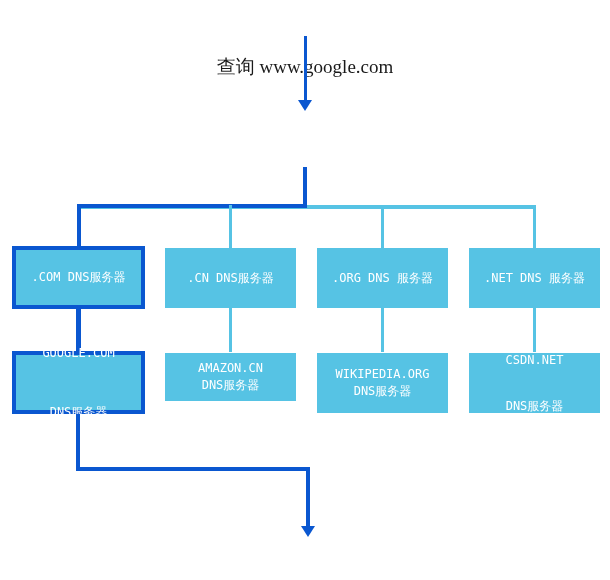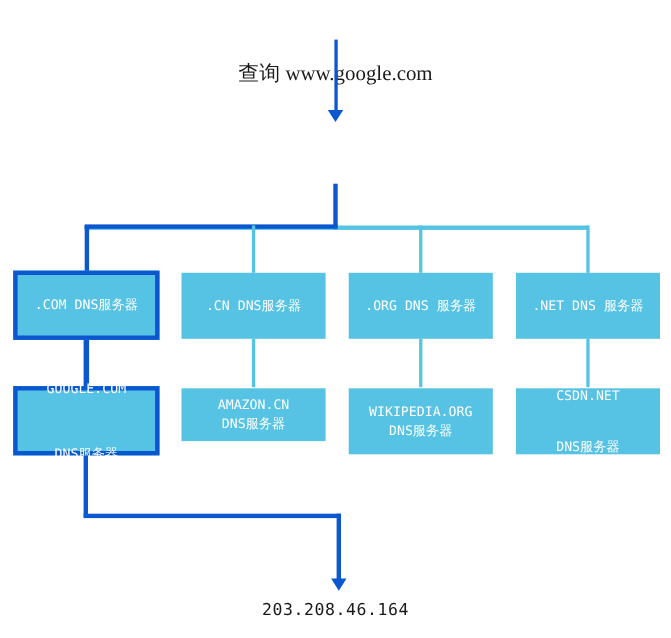--- a/index.html
+++ b/index.html
@@ -138,15 +138,14 @@
   <div class="node" style="left:469px; top:353px; width:131px; height:60px;gap:29px;">
     <span>CSDN.NET</span>
     <span class="ln2">DNS服务器</span>
   </div>
 
   <div class="seg active" style="left:76px; top:414px; width:4px; height:56px;"></div>
   <div class="seg active" style="left:76px; top:467px; width:234px; height:4px;"></div>
   <div class="seg active" style="left:306px; top:467px; width:4px; height:62px;"></div>
   <div class="arrow-down" style="left:301px; top:526px;"></div>
 
-  <div class="ip-label">203.208.46.164</div>
 
 </div>
 
 </body></html>

